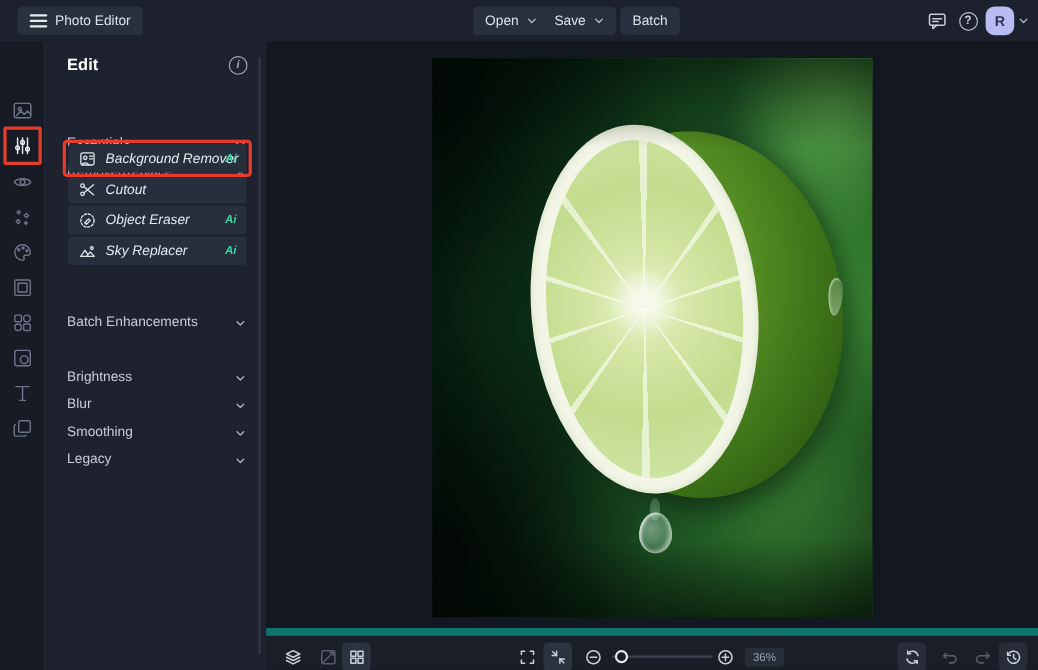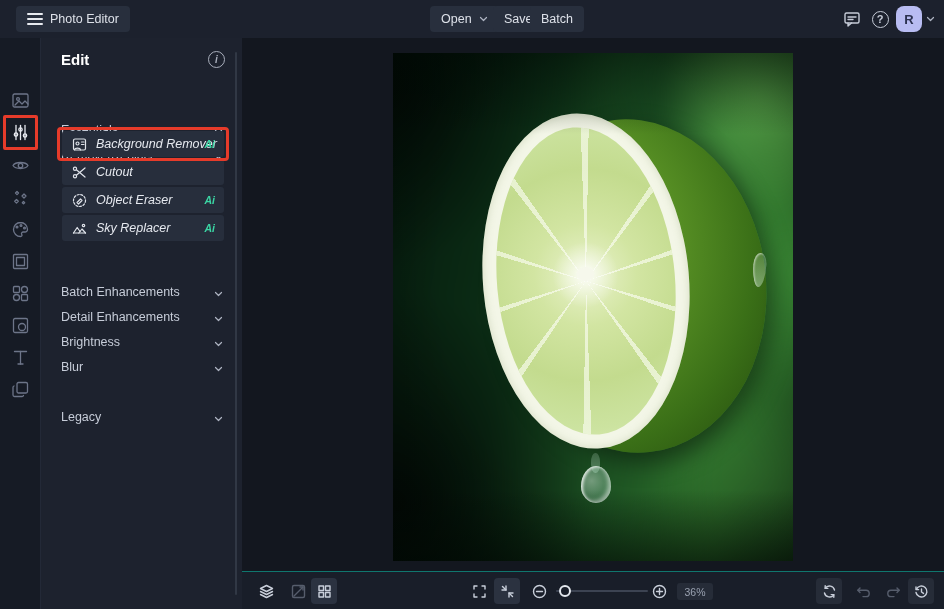--- a/index.html
+++ b/index.html
@@ -100,21 +100,21 @@
           background:linear-gradient(180deg, rgba(210,240,220,.18), rgba(225,250,235,.4));
           box-shadow: inset 1px 1px 2px rgba(255,255,255,.6); transform:rotate(4deg); }
   .vignette { position:absolute; inset:0;
     background:
       linear-gradient(180deg, rgba(0,8,4,.5), transparent 16%),
       linear-gradient(0deg, rgba(0,7,3,.55), transparent 14%),
       radial-gradient(ellipse at 52% 44%, transparent 55%, rgba(0,0,0,.42) 100%); }
 
   
   .toolbar { position:absolute; left:242px; right:0; bottom:0; height:38px; background:#191e29;
-             border-top:1px solid #0f766e; z-index:25; }
+             border-top:7px solid #0f766e; z-index:25; }
   .tbi { position:absolute; top:6px; width:26px; height:26px; border-radius:4px;
          display:flex; align-items:center; justify-content:center; color:#c9cfda; cursor:pointer; }
   .tbi svg { width:17px; height:17px; }
   .tbi svg * { fill:none; stroke:currentColor; stroke-width:1.4; stroke-linecap:round; stroke-linejoin:round; }
   .tbi.active-bg { background:#2b3240; }
   .tbi.subtle-bg { background:#262c38; }
   .tbi.dim { color:#565d6c; }
   .zoom-track { position:absolute; left:314px; top:18px; width:92px; height:2px; background:#3c4352;
                 border-radius:1px; cursor:pointer; }
   .zoom-knob { position:absolute; left:317px; top:13px; width:12px; height:12px; border-radius:50%;
@@ -140,21 +140,21 @@
     <svg class="chev" viewBox="0 0 12 8">
         <polyline points="2,2 6,6 10,2"></polyline>
       </svg>
   </div>
   <div class="tb-btn" style="left:493px;">
     <span>Save</span>
     <svg class="chev" viewBox="0 0 12 8">
         <polyline points="2,2 6,6 10,2"></polyline>
       </svg>
   </div>
-  <div class="tb-btn" style="left:530px;text-align:right;">
+  <div class="tb-btn" style="left:564px;text-align:right;">
     <span>Batch</span>
   </div>
   <div class="icon-btn" style="left:840px;">
     <svg width="18" height="18" viewBox="0 0 18 18">
       <g fill="none" stroke="#c6ccd8" stroke-width="1.4" stroke-linecap="round" stroke-linejoin="round">
         <rect x="2" y="3" width="14" height="10" rx="1.5"></rect>
         <line x1="5" y1="7" x2="13" y2="7"></line>
           <line x1="5" y1="9.5" x2="10" y2="9.5"></line>
         <path d="M5,13 L5,16 L8.5,13"></path>
       </g>
@@ -312,34 +312,34 @@
     </div>
   </div>
   <div class="tool-redbox"></div>
 
   <div class="section" style="top:244px;">
     <span class="lbl">Batch Enhancements</span>
     <svg class="chev" viewBox="0 0 12 8">
         <polyline points="2,2 6,6 10,2"></polyline>
       </svg>
   </div>
-  <div class="section" style="top:269px;">
-    <span class="lbl">Detail Enhancements</span>
-    <svg class="chev" viewBox="0 0 12 8">
-        <polyline points="2,2 6,6 10,2"></polyline>
-      </svg>
-  </div>
   <div class="section" style="top:319px;">
     <span class="lbl">Blur</span>
     <svg class="chev" viewBox="0 0 12 8">
         <polyline points="2,2 6,6 10,2"></polyline>
       </svg>
   </div>
   <div class="section" style="top:294px;">
     <span class="lbl">Brightness</span>
+    <svg class="chev" viewBox="0 0 12 8">
+        <polyline points="2,2 6,6 10,2"></polyline>
+      </svg>
+  </div>
+  <div class="section" style="top:344px;">
+    <span class="lbl">Smoothing</span>
     <svg class="chev" viewBox="0 0 12 8">
         <polyline points="2,2 6,6 10,2"></polyline>
       </svg>
   </div>
   <div class="section" style="top:369px;text-align:right;">
     <span class="lbl">Legacy</span>
     <svg class="chev" viewBox="0 0 12 8">
         <polyline points="2,2 6,6 10,2"></polyline>
       </svg>
   </div>

